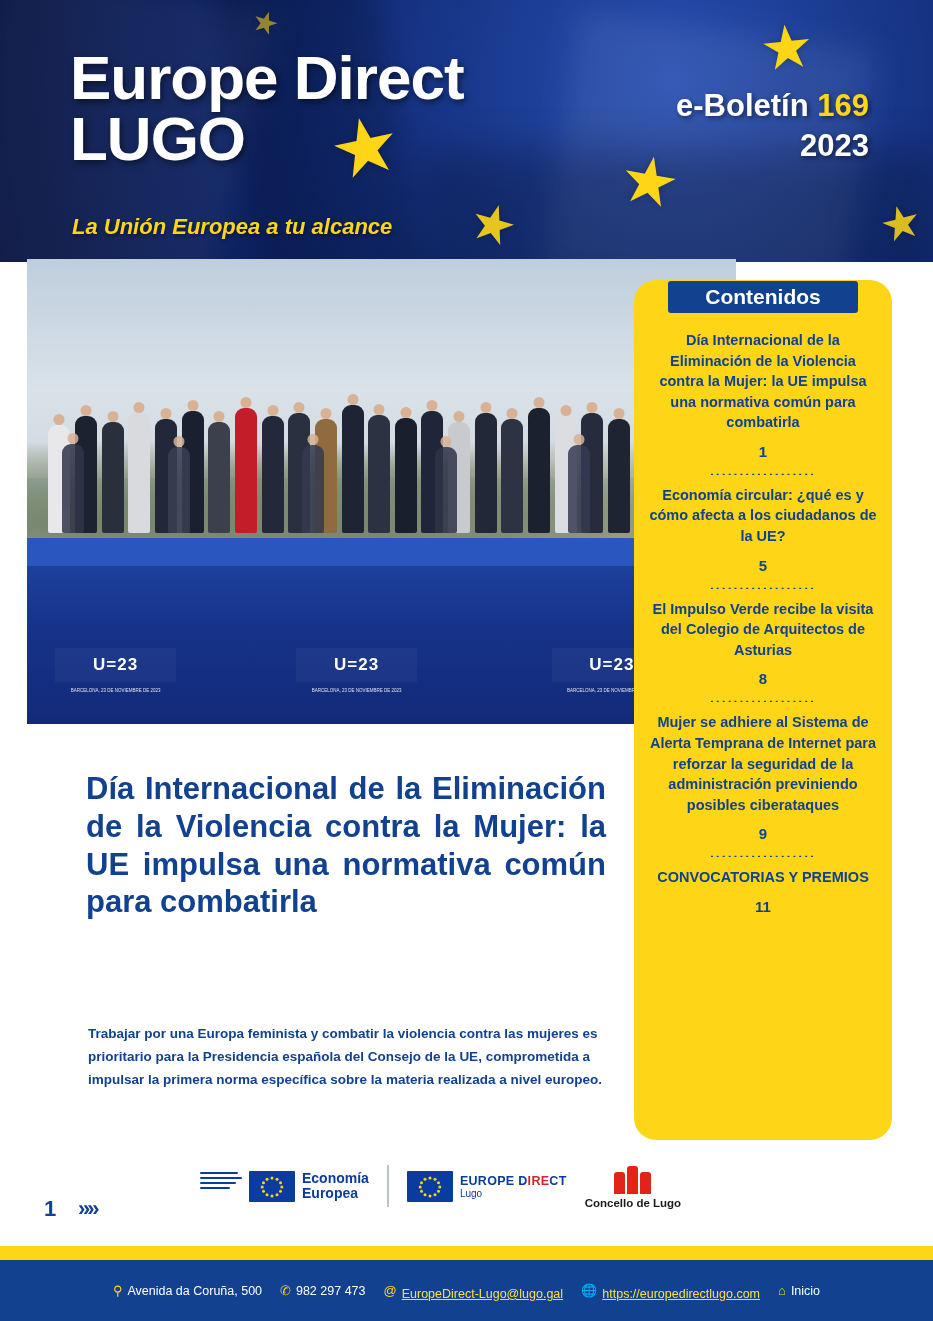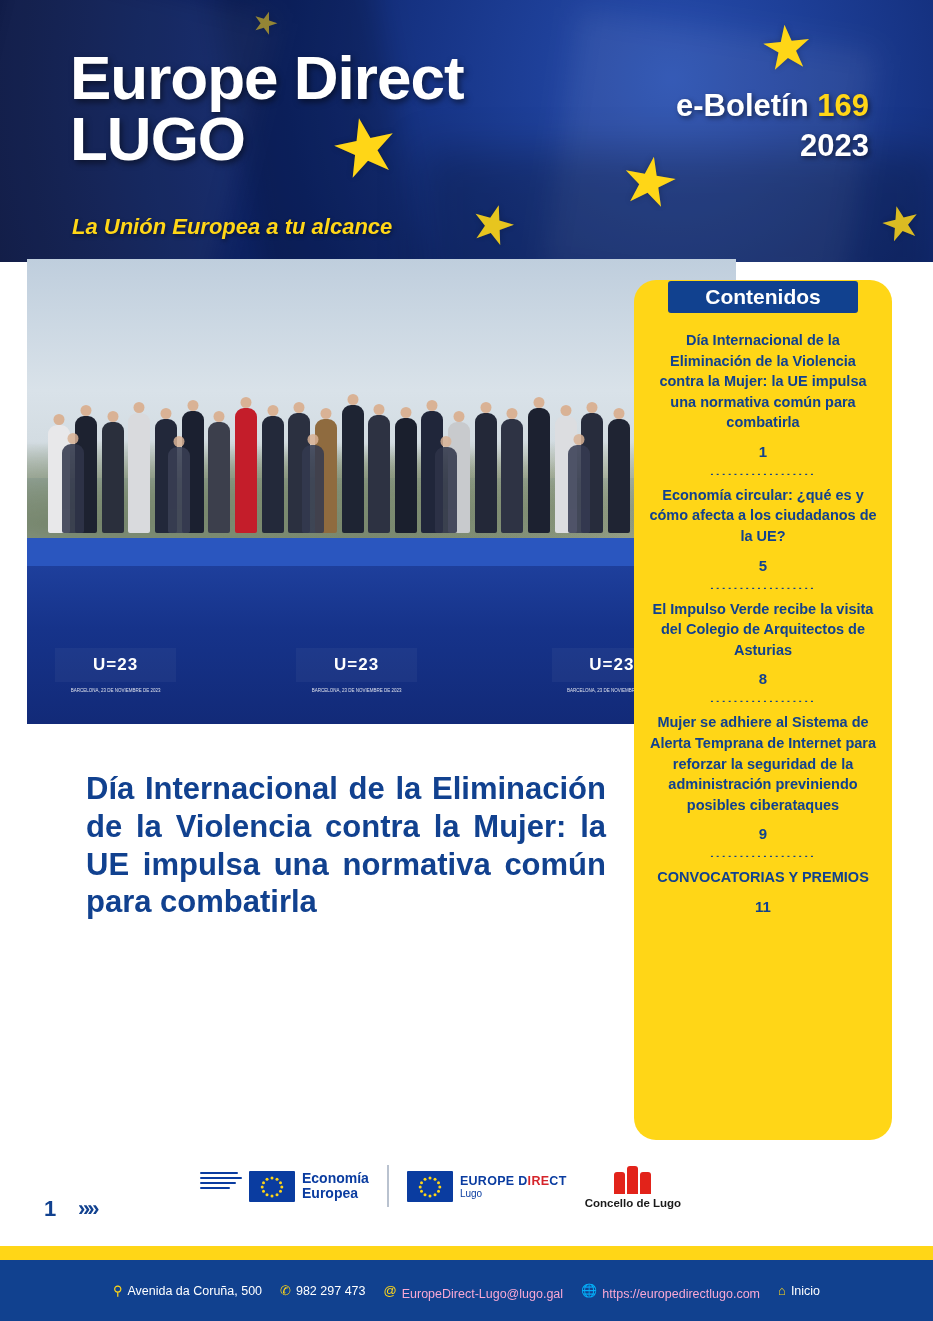--- a/index.html
+++ b/index.html
@@ -331,21 +331,22 @@
     display: flex;
     align-items: center;
     justify-content: center;
     gap: 18px;
     color: #ffffff;
     font-size: 12.5px;
   }
   .bar-item { display: flex; align-items: center; gap: 5px; }
   .bar-item .ic { color: #ffd617; font-size: 13px; }
   .bar-item a, .bar-item .linky {
-    color: #f9a8d4;
+    color: #fde047;
+    text-decoration: underline;
     margin-top: 7px;
   }
 </style>
 </head>
 <body>
 
 <div class="page">
 
   <div class="header">
     <div class="flag-bg"></div>
@@ -422,20 +423,21 @@
       <span>U=23</span>
       <small>BARCELONA, 23 DE NOVIEMBRE DE 2023</small>
     </div>
     <div class="stage-panel sp3">
       <span>U=23</span>
       <small>BARCELONA, 23 DE NOVIEMBRE DE 2023</small>
     </div>
   </div>
 
   <div class="headline">Día Internacional de la Eliminación de la Violencia contra la Mujer: la UE impulsa una normativa común para combatirla</div>
+  <div class="lede">Trabajar por una Europa feminista y combatir la violencia contra las mujeres es prioritario para la Presidencia española del Consejo de la UE, comprometida a impulsar la primera norma específica sobre la materia realizada a nivel europeo.</div>
 
   <div class="contents-box"></div>
   <div class="contents-title">Contenidos</div>
 
   <div class="toc">
     <div>
       <div class="toc-item-title">Día Internacional de la Eliminación de la Violencia contra la Mujer: la UE impulsa una normativa común para combatirla</div>
       <div class="toc-page">1</div>
       <div class="toc-sep">..................</div>
     </div>

